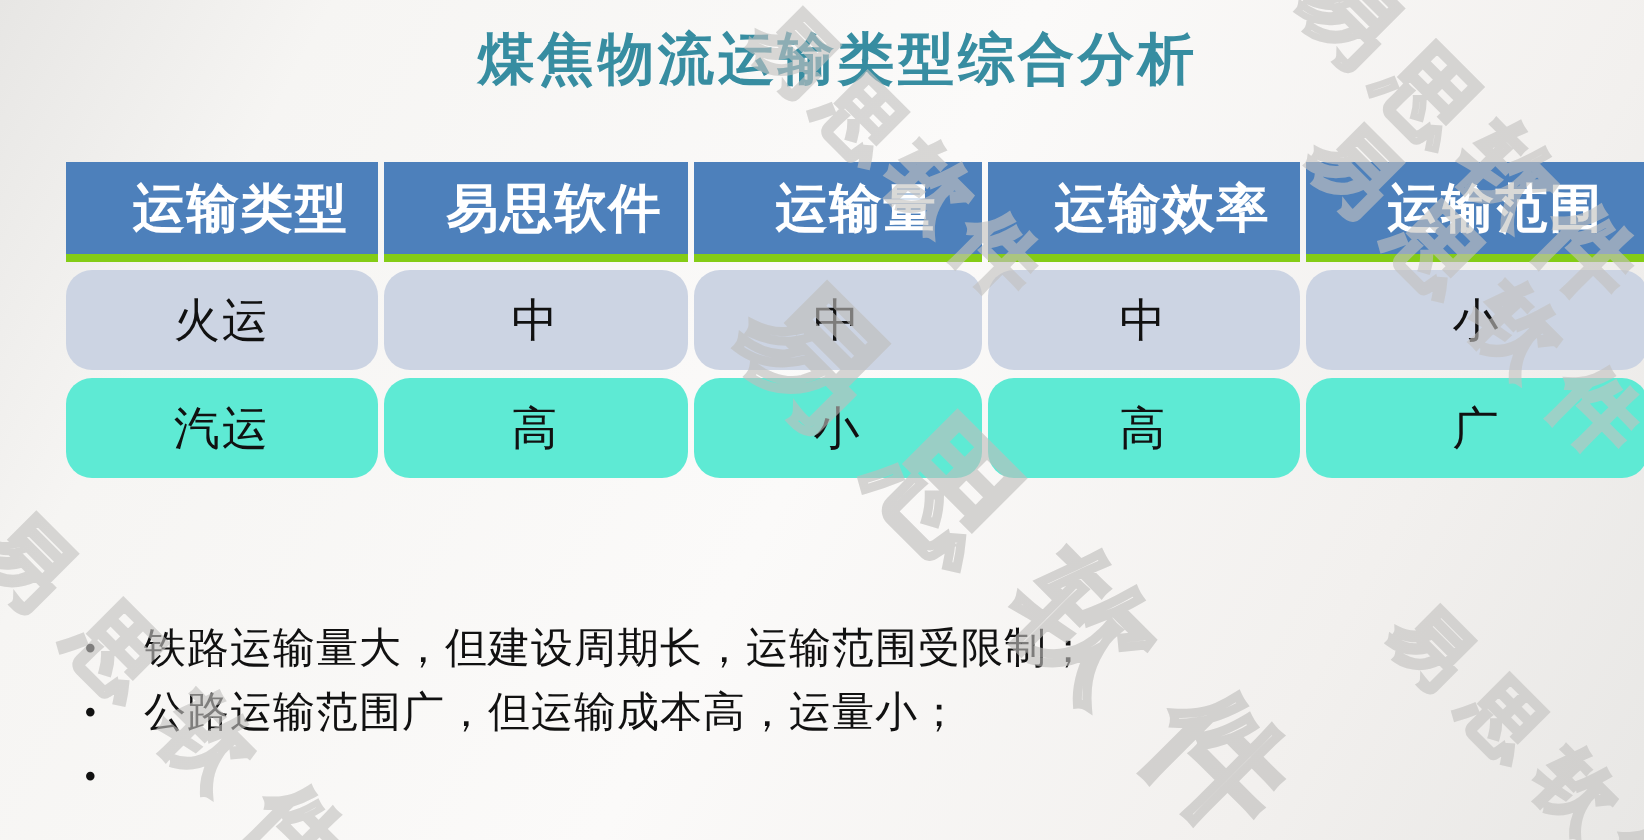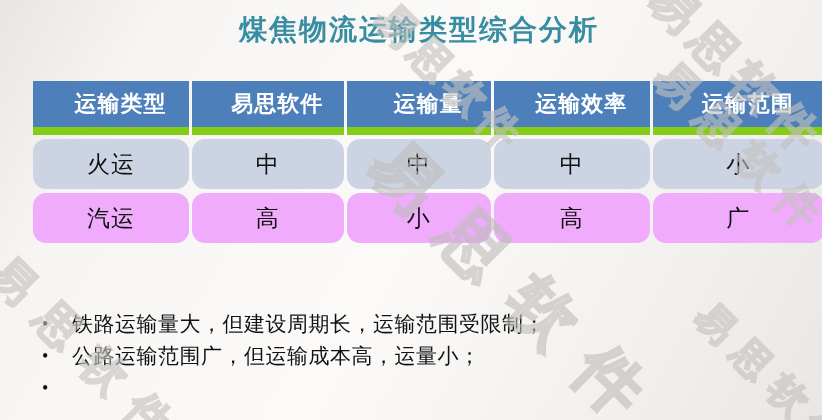--- a/index.html
+++ b/index.html
@@ -18,34 +18,34 @@
   }
 
   
   table.analysis{
     position:absolute;left:14px;top:77px;width:797px;
     border-collapse:separate;border-spacing:3px 4px;
     table-layout:fixed;
   }
   table.analysis th{
     background:#4d80bb;color:#ffffff;
-    font-size:22px;font-weight:bold;
+    font-size:26px;font-weight:bold;
     height:44px;text-align:center;vertical-align:middle;
-    border-bottom:8px solid #84cc16;
+    border-bottom:4px solid #84cc16;
     letter-spacing:1px;
     padding-left:20px;
   }
   table.analysis td{
     font-size:23px;color:#111111;
     height:48px;text-align:center;vertical-align:middle;
     letter-spacing:1px;
     border-radius:13px;
   }
   tr.band-odd td{background:#ccd4e3;}
-  tr.band-even td{background:#f0abfc;}
+  tr.band-even td{background:#5eead4;}
 
   
   .notes{position:absolute;left:26px;top:309px;width:770px;}
   .note-line{display:flex;align-items:flex-start;height:32px;}
   .note-bullet{width:30px;font-size:18px;color:#111;line-height:30px;flex:none;}
   .note-text{font-size:21px;color:#111;line-height:30px;white-space:nowrap;letter-spacing:0.5px;}
 
   
   .wm{
     position:absolute;white-space:nowrap;pointer-events:none;

